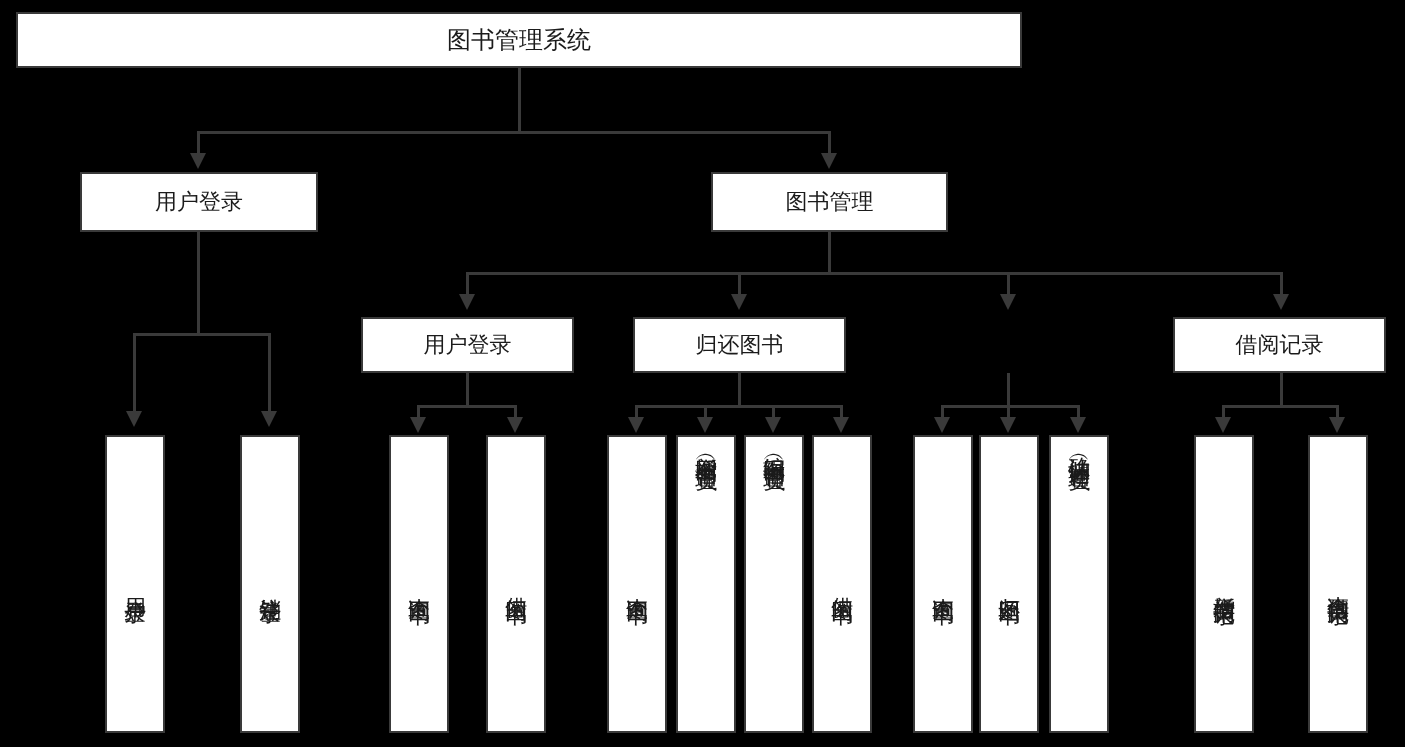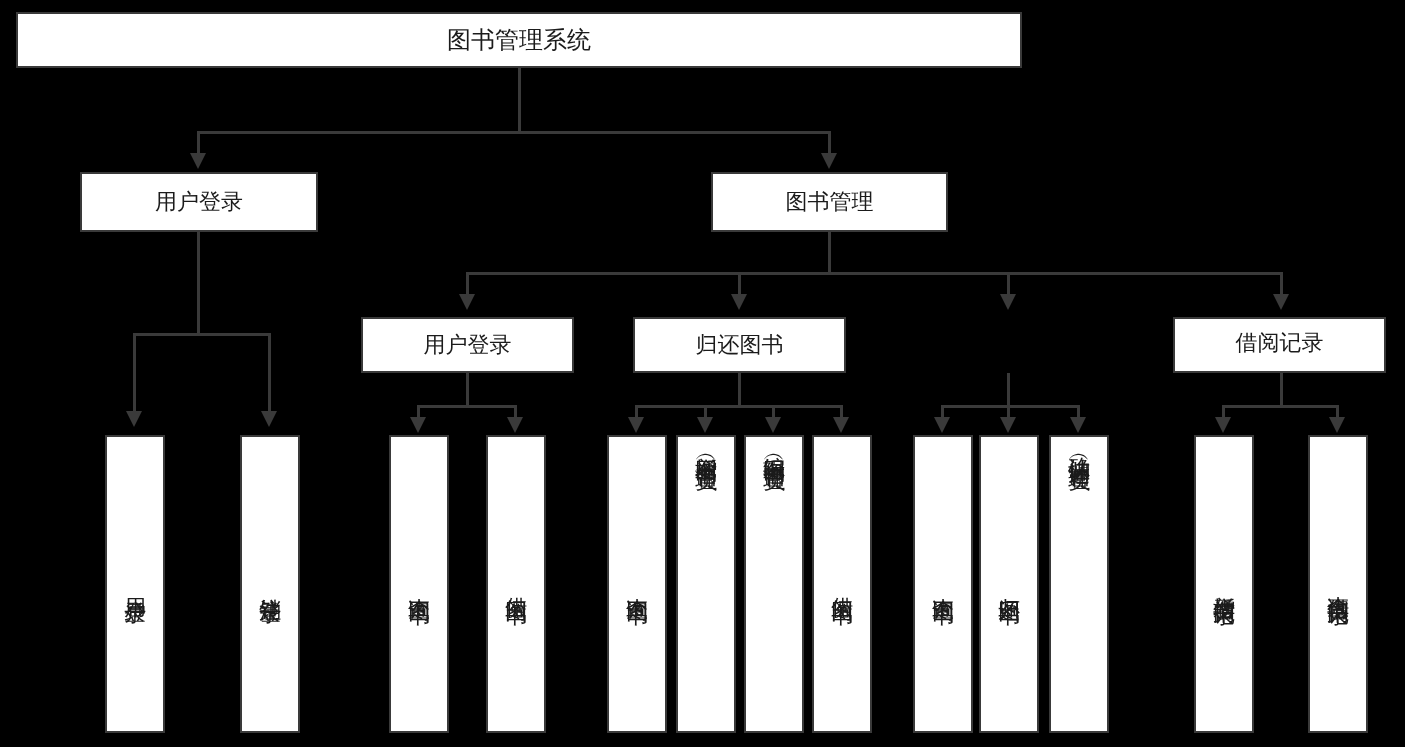--- a/index.html
+++ b/index.html
@@ -130,21 +130,21 @@
 
   <div class="conn v" style="left:1280px; top:272px; width:3px; height:24px;"></div>
   <div class="arrow" style="left:1273px; top:294px;"></div>
 
   <div class="node branch" style="left:361px; top:317px; width:213px; height:56px;">
     <span>用户登录</span>
   </div>
   <div class="node branch" style="left:633px; top:317px; width:213px; height:56px;">
     <span>归还图书</span>
   </div>
-  <div class="node branch" style="left:1173px; top:317px; width:213px; height:56px;font-family:Liberation Mono, monospace;">
+  <div class="node branch" style="left:1173px; top:317px; width:213px; height:56px;">
     <span>借阅记录</span>
   </div>
 
   <div class="conn v" style="left:466px; top:373px; width:3px; height:34px;"></div>
   <div class="conn h" style="left:417px; top:405px; width:100px; height:3px;"></div>
   <div class="conn v" style="left:417px; top:405px; width:3px; height:14px;"></div>
   <div class="arrow" style="left:410px; top:417px;"></div>
   <div class="conn v" style="left:514px; top:405px; width:3px; height:14px;"></div>
   <div class="arrow" style="left:507px; top:417px;"></div>
 

